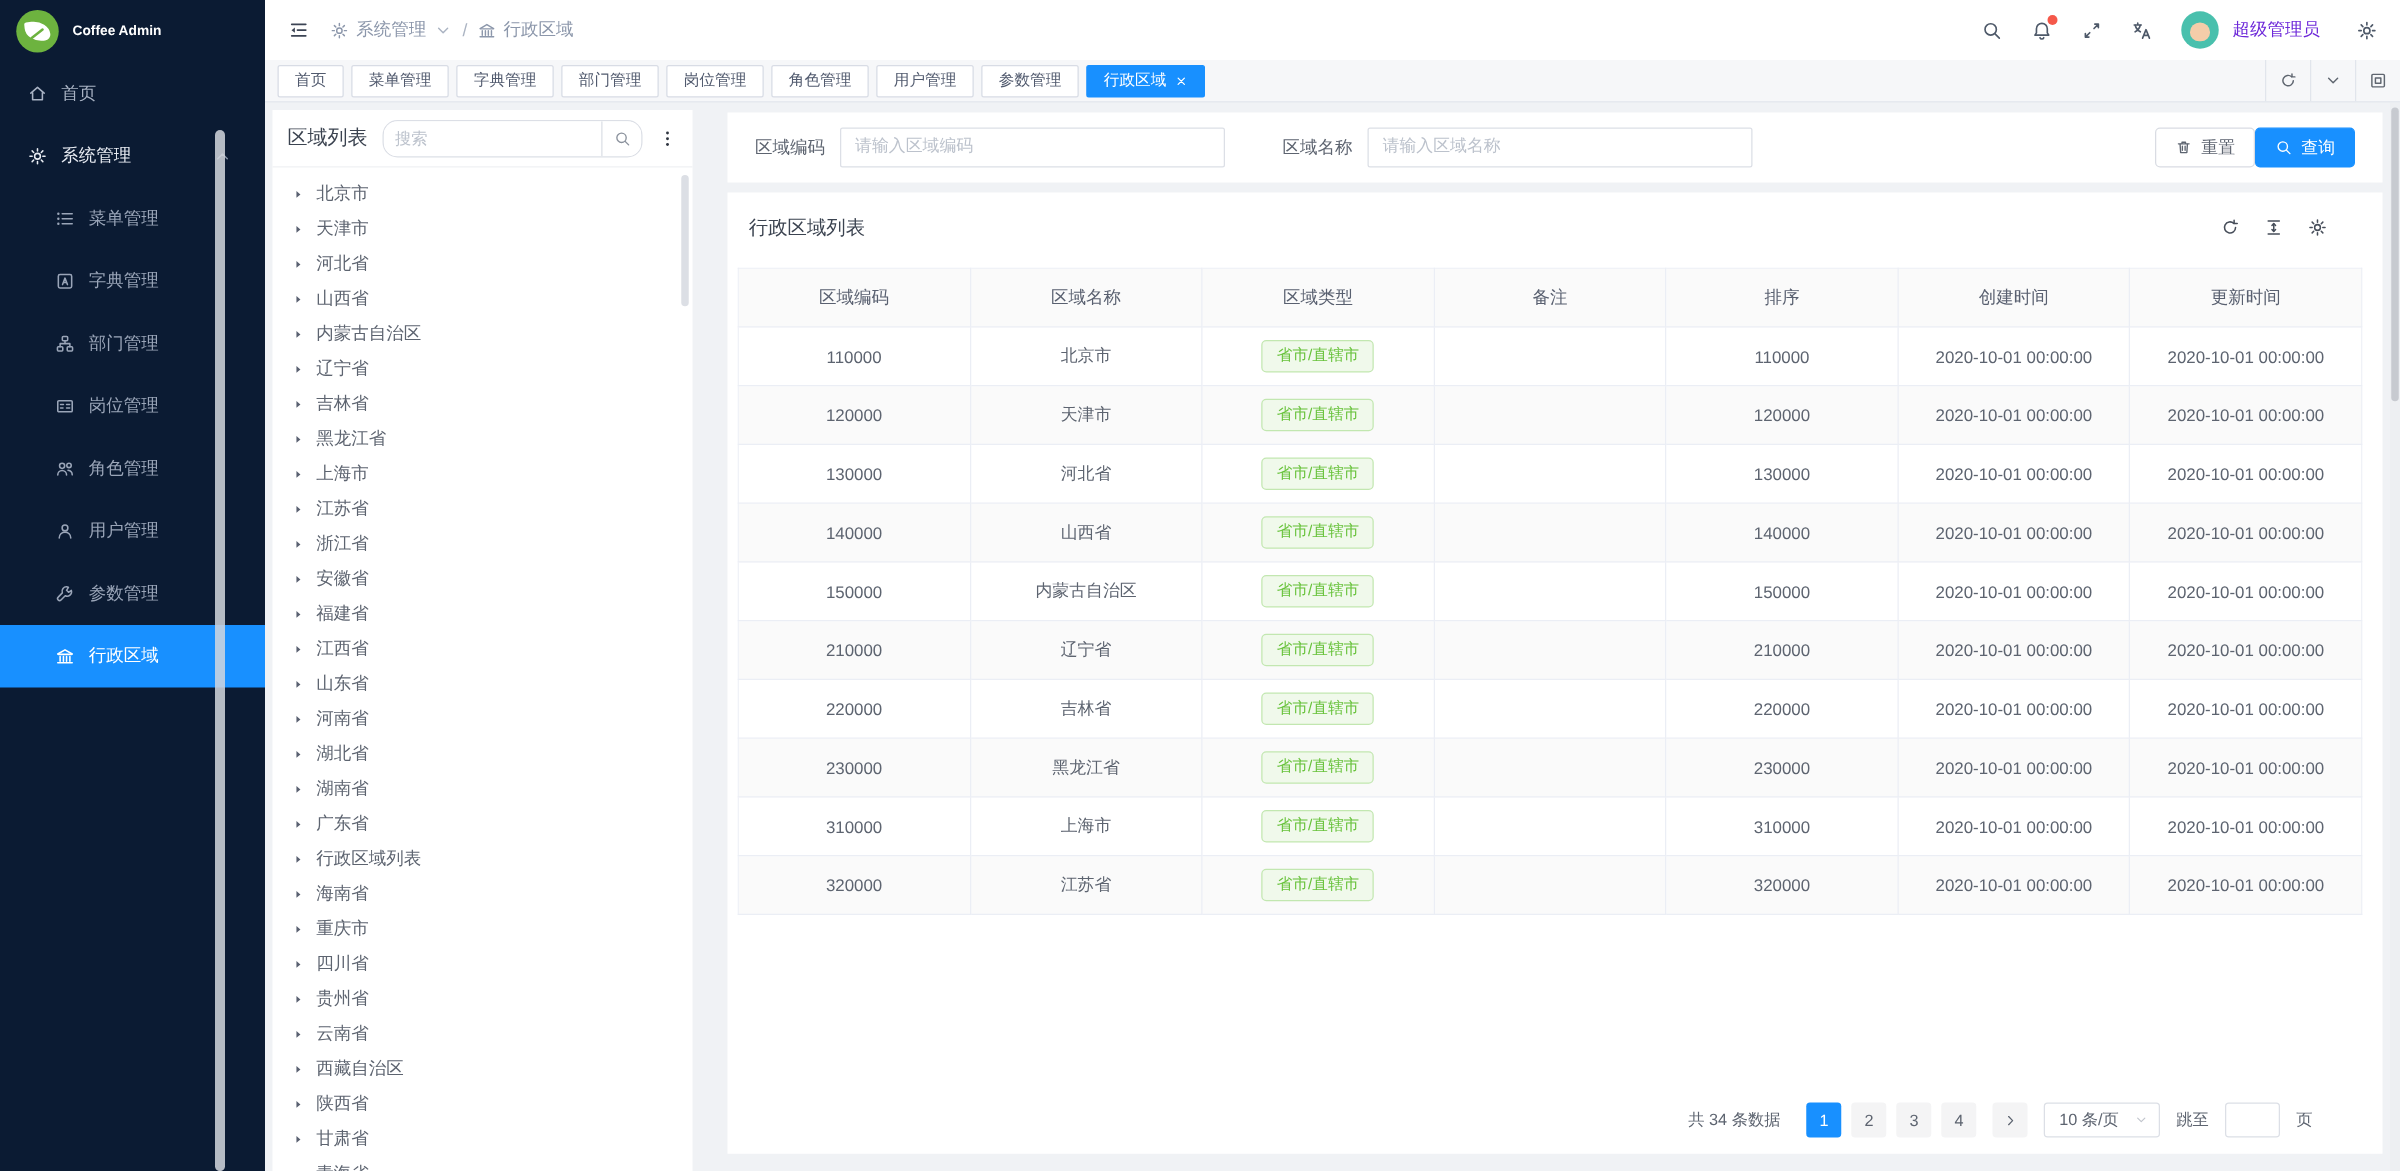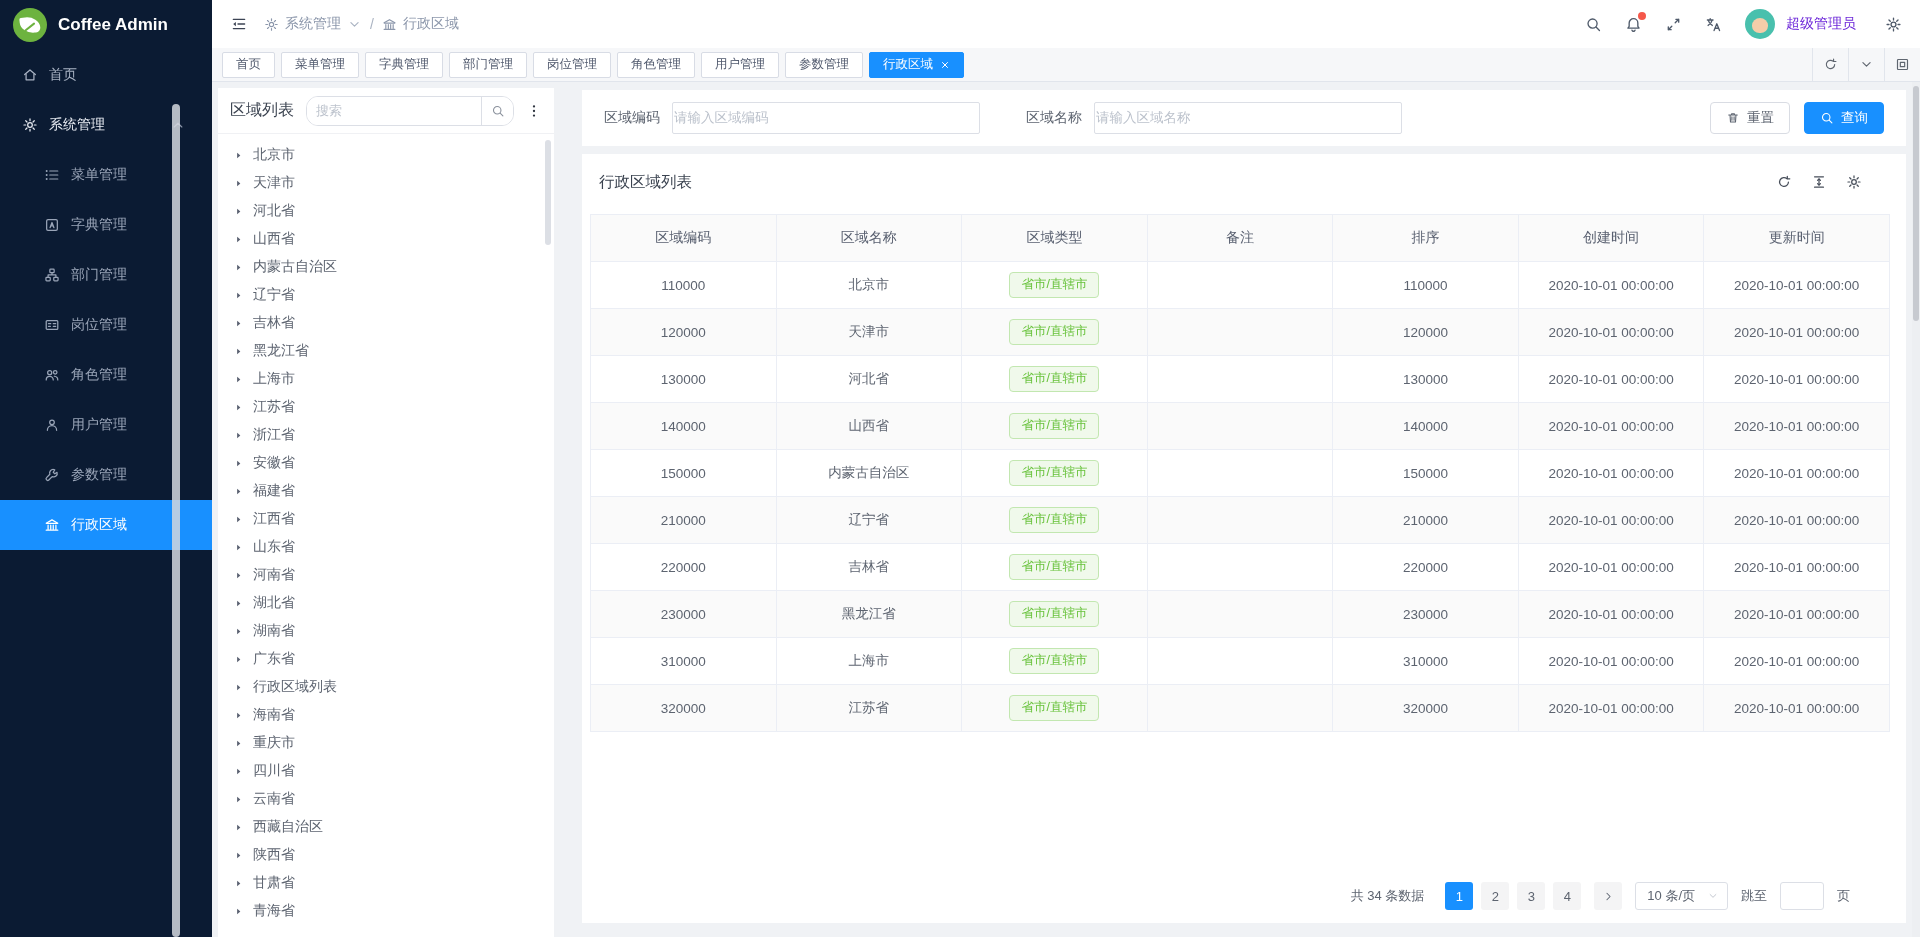--- a/index.html
+++ b/index.html
@@ -10,21 +10,21 @@
     stroke-width:1.4; stroke-linecap:round; stroke-linejoin:round; display:block; }
 
   
   .sidebar { position:absolute; left:0; top:0; bottom:0; width:212px; background:#0b1b33; z-index:5; }
   .logo { height:50px; display:flex; align-items:center; gap:11px; padding-left:13px; }
   .logo-mark { position:relative; width:34px; height:34px; border-radius:50%; background:#6db33f; flex:none; }
   .leaf { position:absolute; left:7px; top:9px; width:20px; height:16px; background:#fff;
     border-radius:2px 90% 6px 90%; transform:rotate(-6deg); }
   .leaf:after { content:""; position:absolute; left:3px; top:9px; width:13px; height:2px;
     background:#6db33f; transform:rotate(-32deg); border-radius:2px; }
-  .logo-text { color:#fff; font-size:17px; font-weight:700; }
+  .logo-text { color:#fff; font-size:11px; font-weight:700; }
   .menu-item { height:50px; display:flex; align-items:center; gap:11px; padding-left:22px;
     font-size:14px; color:#a9b3c4; cursor:pointer; position:relative; }
   .menu-item.parent { color:#e8ecf3; }
   .menu-item .chev { position:absolute; right:26px; font-size:12px; color:#8a95a8; }
   .menu-item .ic, .submenu-item .ic { font-size:16px; }
   .submenu-item { height:50px; display:flex; align-items:center; gap:11px; padding-left:44px;
     font-size:14px; color:#9aa5b8; cursor:pointer; }
   .submenu-item.active { background:#1890ff; color:#fff; }
   .side-scroll { position:absolute; left:172px; top:104px; bottom:0; width:8px;
     background:rgba(211,215,222,.85); border-radius:4px; }
@@ -84,24 +84,24 @@
     color:#5d6470; font-size:14px; cursor:pointer; }
   .tree-item .ic { font-size:11px; color:#596070; flex:none; }
   .tree-thumb { position:absolute; right:3px; top:52px; width:6px; height:105px;
     background:#dcdfe5; border-radius:3px; }
 
   
   .filter-card { position:absolute; left:370px; right:14px; top:8px; height:56px; background:#fff;
     display:flex; align-items:center; padding:0 22px; }
   .f-label { font-size:14px; color:#5d6470; margin-right:12px; white-space:nowrap; }
   .f-label.second { margin-left:46px; }
-  .f-input { width:308px; height:32px; border:1px solid #dcdfe6; border-radius:2px; padding:0 1px;
+  .f-input { width:308px; height:32px; border:1px solid #dcdfe6; border-radius:2px; padding:0 11px;
     font-size:13.5px; color:#4d7c0f; outline:none; font-family:Liberation Mono, monospace; }
   .f-input::placeholder { color:#bcc2cc; }
-  .f-actions { margin-left:auto; display:flex; gap:14px; }
+  .f-actions { margin-left:auto; display:flex; }
   .btn { height:32px; border-radius:4px; font-size:13.5px; display:flex; align-items:center;
     gap:7px; padding:0 15px; cursor:pointer; font-family:inherit; }
   .btn .ic { font-size:14px; }
   .btn-plain { background:#fff; border:1px solid #d9dce3; color:#5d6470; }
   .btn-primary { background:#1890ff; border:1px solid #1890ff; color:#fff; }
 
   
   .table-card { position:absolute; left:370px; right:14px; top:72px; bottom:14px; background:#fff; }
   .card-head { height:56px; display:flex; align-items:center; padding:0 44px 0 17px; }
   .card-title { font-size:15.5px; color:#3b4350; }
@@ -592,20 +592,28 @@
             </svg>
           </i>
           <span>四川省</span>
         </div>
         <div class="tree-item">
           <i class="ic">
             <svg viewBox="0 0 18 18">
               <path d="M6.8 4.6L12 9l-5.2 4.4z" fill="currentColor" stroke="none"></path>
             </svg>
           </i>
+          <span>贵州省</span>
+        </div>
+        <div class="tree-item">
+          <i class="ic">
+            <svg viewBox="0 0 18 18">
+              <path d="M6.8 4.6L12 9l-5.2 4.4z" fill="currentColor" stroke="none"></path>
+            </svg>
+          </i>
           <span>云南省</span>
         </div>
         <div class="tree-item">
           <i class="ic">
             <svg viewBox="0 0 18 18">
               <path d="M6.8 4.6L12 9l-5.2 4.4z" fill="currentColor" stroke="none"></path>
             </svg>
           </i>
           <span>西藏自治区</span>
         </div>

